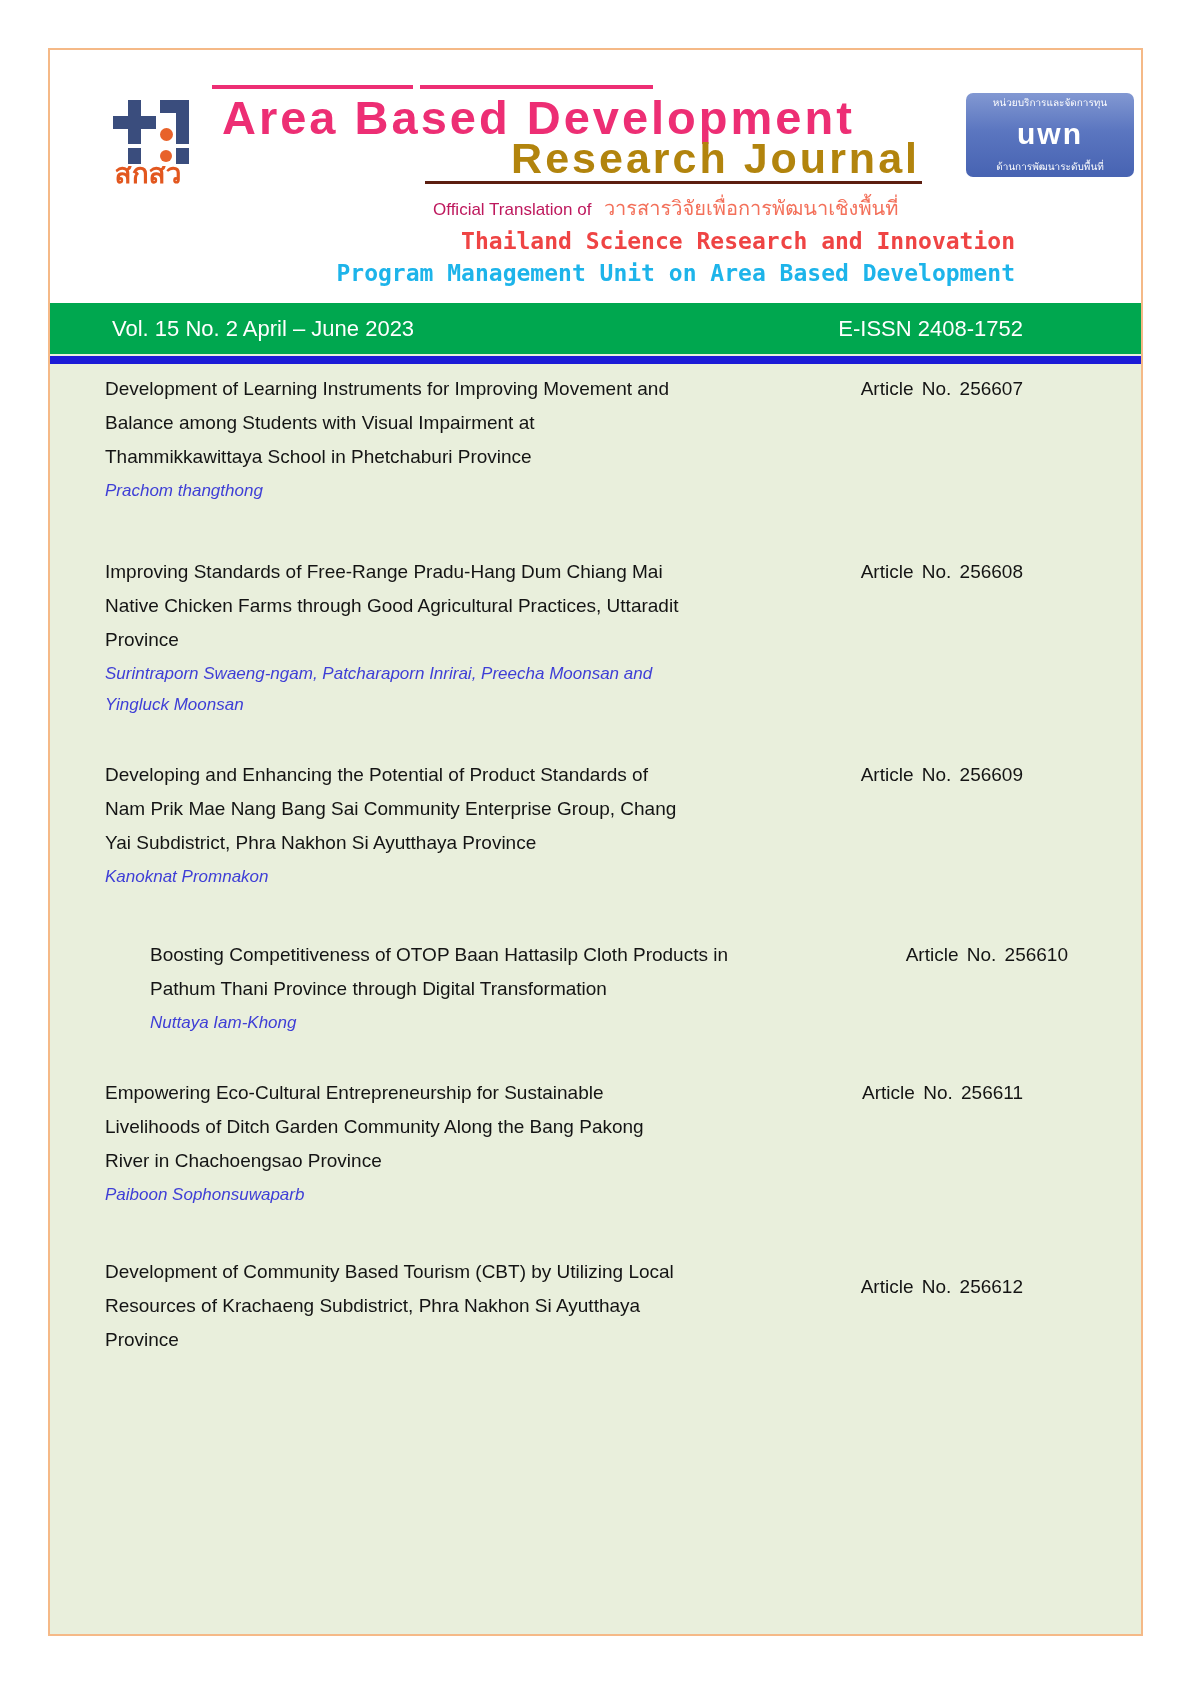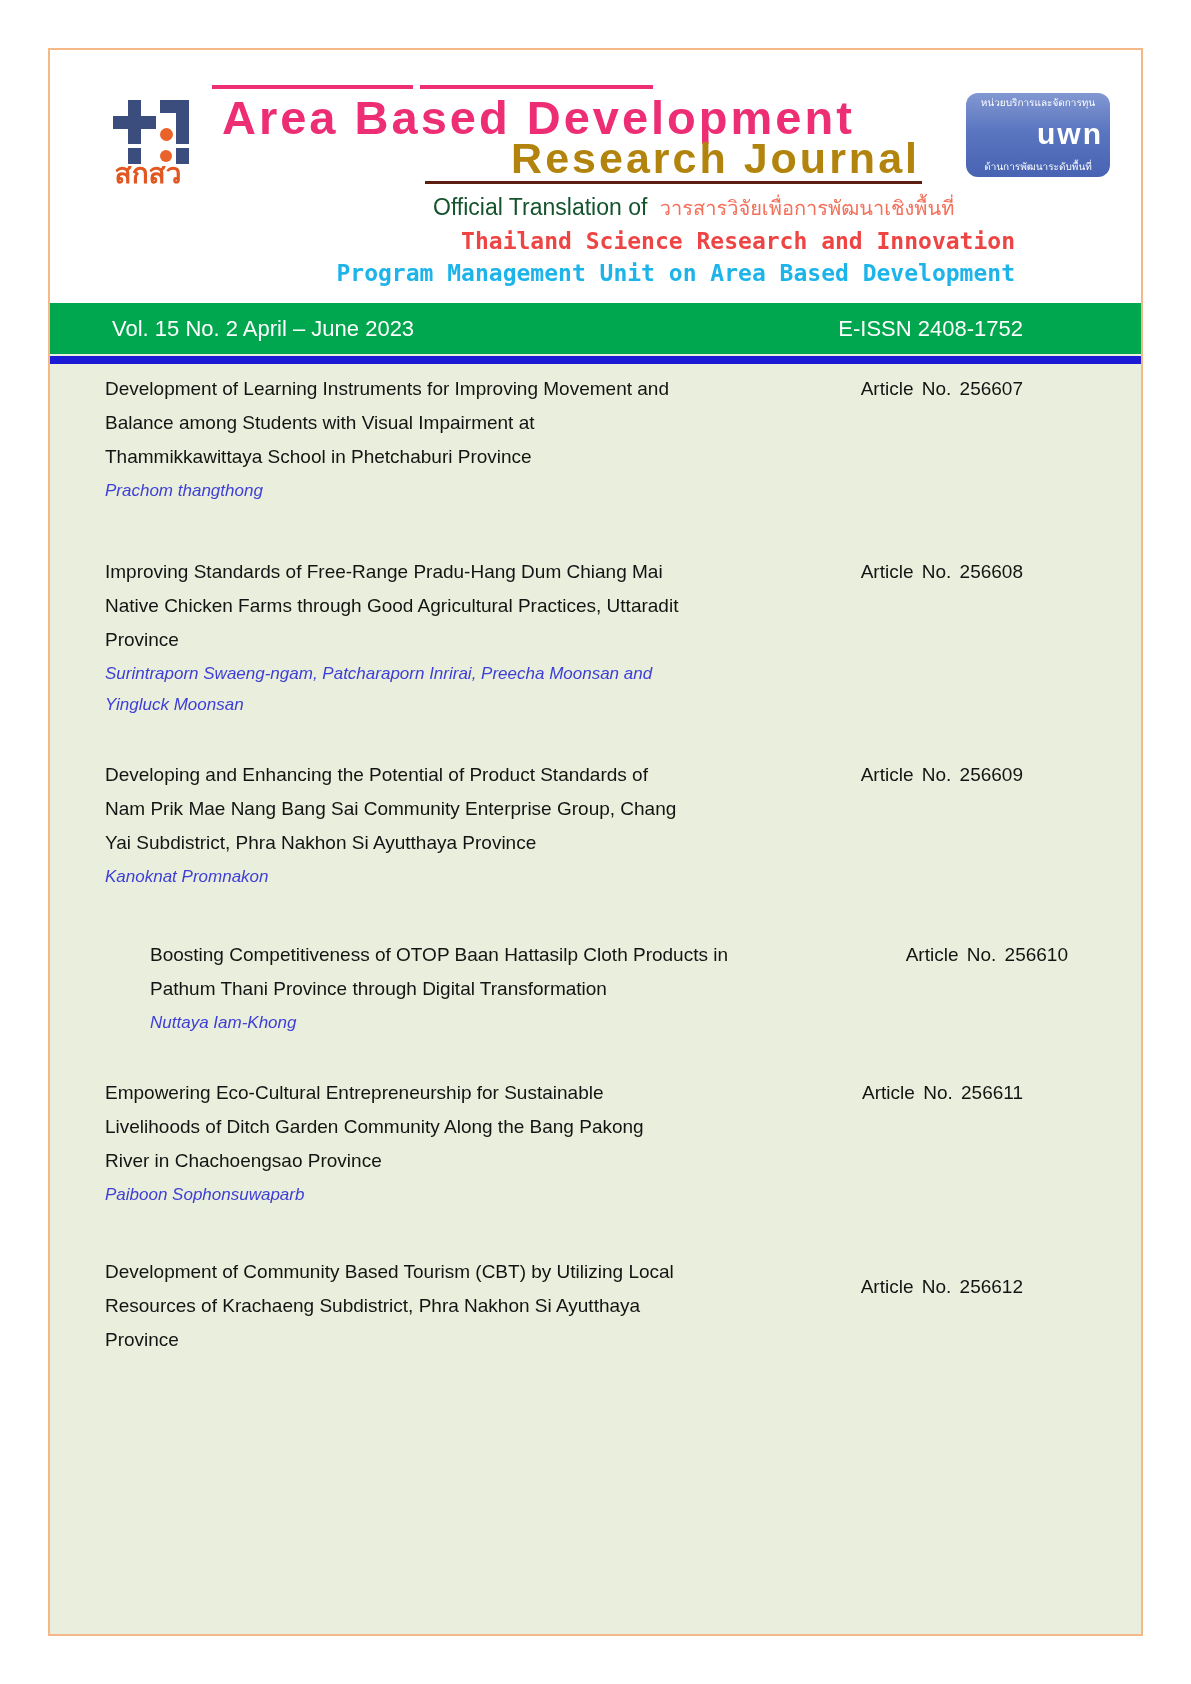--- a/index.html
+++ b/index.html
@@ -17,36 +17,36 @@
            color:#e2571f;font-size:28px;font-weight:bold;line-height:32px;}
 
   
   .pink-line{position:absolute;top:85px;height:4px;background:#ed2e74;}
   .title1{position:absolute;left:222px;top:90px;color:#ed2e74;font-size:47px;font-weight:bold;
           letter-spacing:3px;white-space:nowrap;}
   .title2{position:absolute;right:271px;top:134px;color:#b2840d;font-size:43px;font-weight:bold;
           letter-spacing:3px;white-space:nowrap;}
   .title2-underline{position:absolute;left:425px;top:181px;width:497px;height:3px;background:#5c1e10;}
   .subtitle{position:absolute;left:433px;top:192px;white-space:nowrap;}
-  .subtitle .en{color:#14532d;font-size:23px;margin-top:34px;}
+  .subtitle .en{color:#be185d;font-size:17px;margin-top:34px;}
   .subtitle .th{color:#f3705a;font-size:20px;margin-left:8px;}
   .org1{position:absolute;right:176px;top:228px;color:#ef4444;font-size:23px;font-weight:bold;
         font-family:"DejaVu Sans Mono",monospace;white-space:nowrap;}
   .org2{position:absolute;right:176px;top:260px;color:#1db4ea;font-size:23px;font-weight:bold;
         font-family:"DejaVu Sans Mono",monospace;white-space:nowrap;}
 
   
-  .uwn{position:absolute;left:966px;top:93px;width:144px;height:84px;border-radius:12px;
+  .uwn{position:absolute;left:966px;top:93px;width:168px;height:84px;border-radius:7px;
        background:linear-gradient(180deg,#8298d2 0%,#5b76c0 45%,#4763b2 100%);overflow:hidden;}
   .uwn-top,.uwn-bottom{position:absolute;left:0;width:100%;text-align:center;color:#ffffff;
        font-size:10px;line-height:12px;white-space:nowrap;}
   .uwn-top{top:4px;}
   .uwn-bottom{bottom:4px;}
   .uwn-word{position:absolute;left:0;top:24px;width:100%;text-align:center;color:#ffffff;
-       font-size:30px;font-weight:bold;letter-spacing:2px;line-height:34px;padding-left:32px;}
+       font-size:30px;font-weight:bold;letter-spacing:2px;line-height:34px;}
 
   
   .issue-bar{position:absolute;left:50px;top:303px;width:1091px;height:51px;background:#00a74f;color:#ffffff;}
   .issue-vol{position:absolute;left:62px;top:0;line-height:51px;font-size:22px;text-align:center;}
   .issue-issn{position:absolute;right:118px;top:0;line-height:51px;font-size:22px;}
   .blue-rule{position:absolute;left:50px;top:356px;width:1091px;height:8px;background:#1b1bd6;}
 
   
   .article-row{position:absolute;left:105px;width:990px;}
   .article-title{width:690px;font-size:19px;line-height:34px;color:#141414;white-space:pre-line;}

